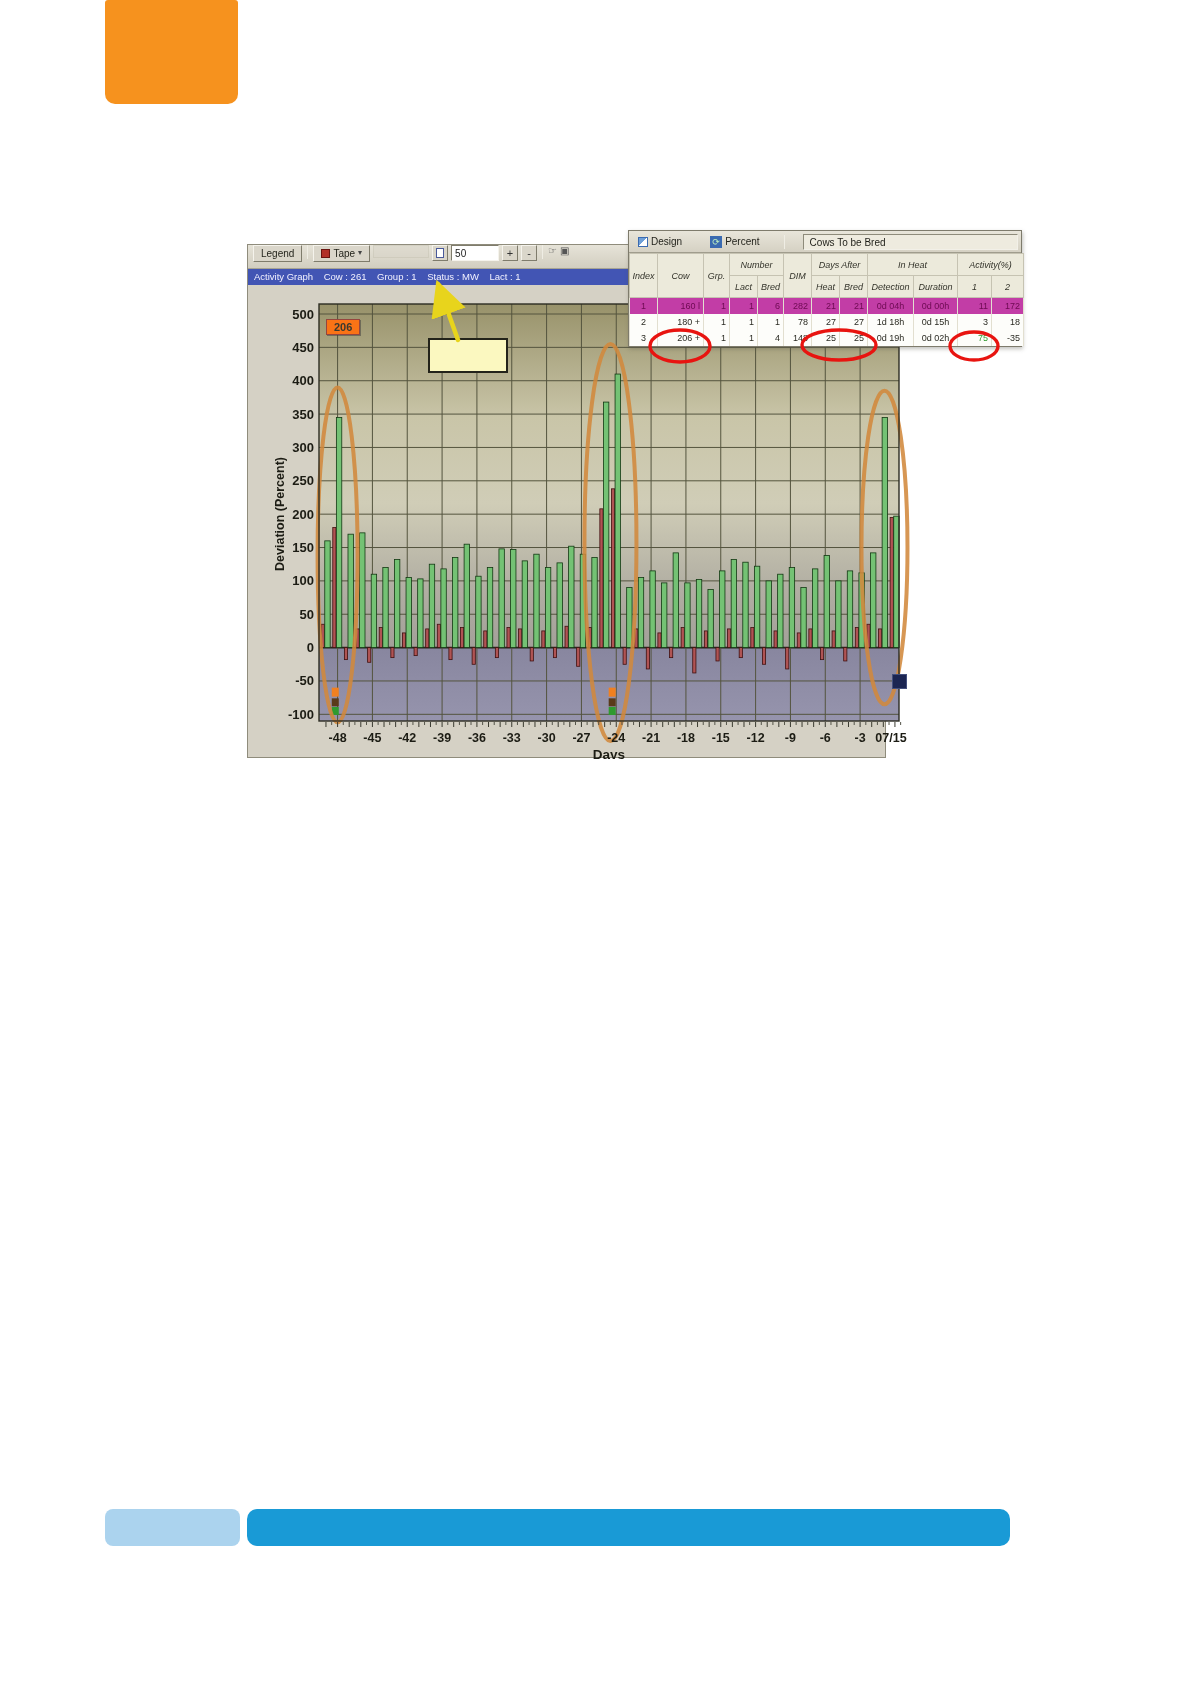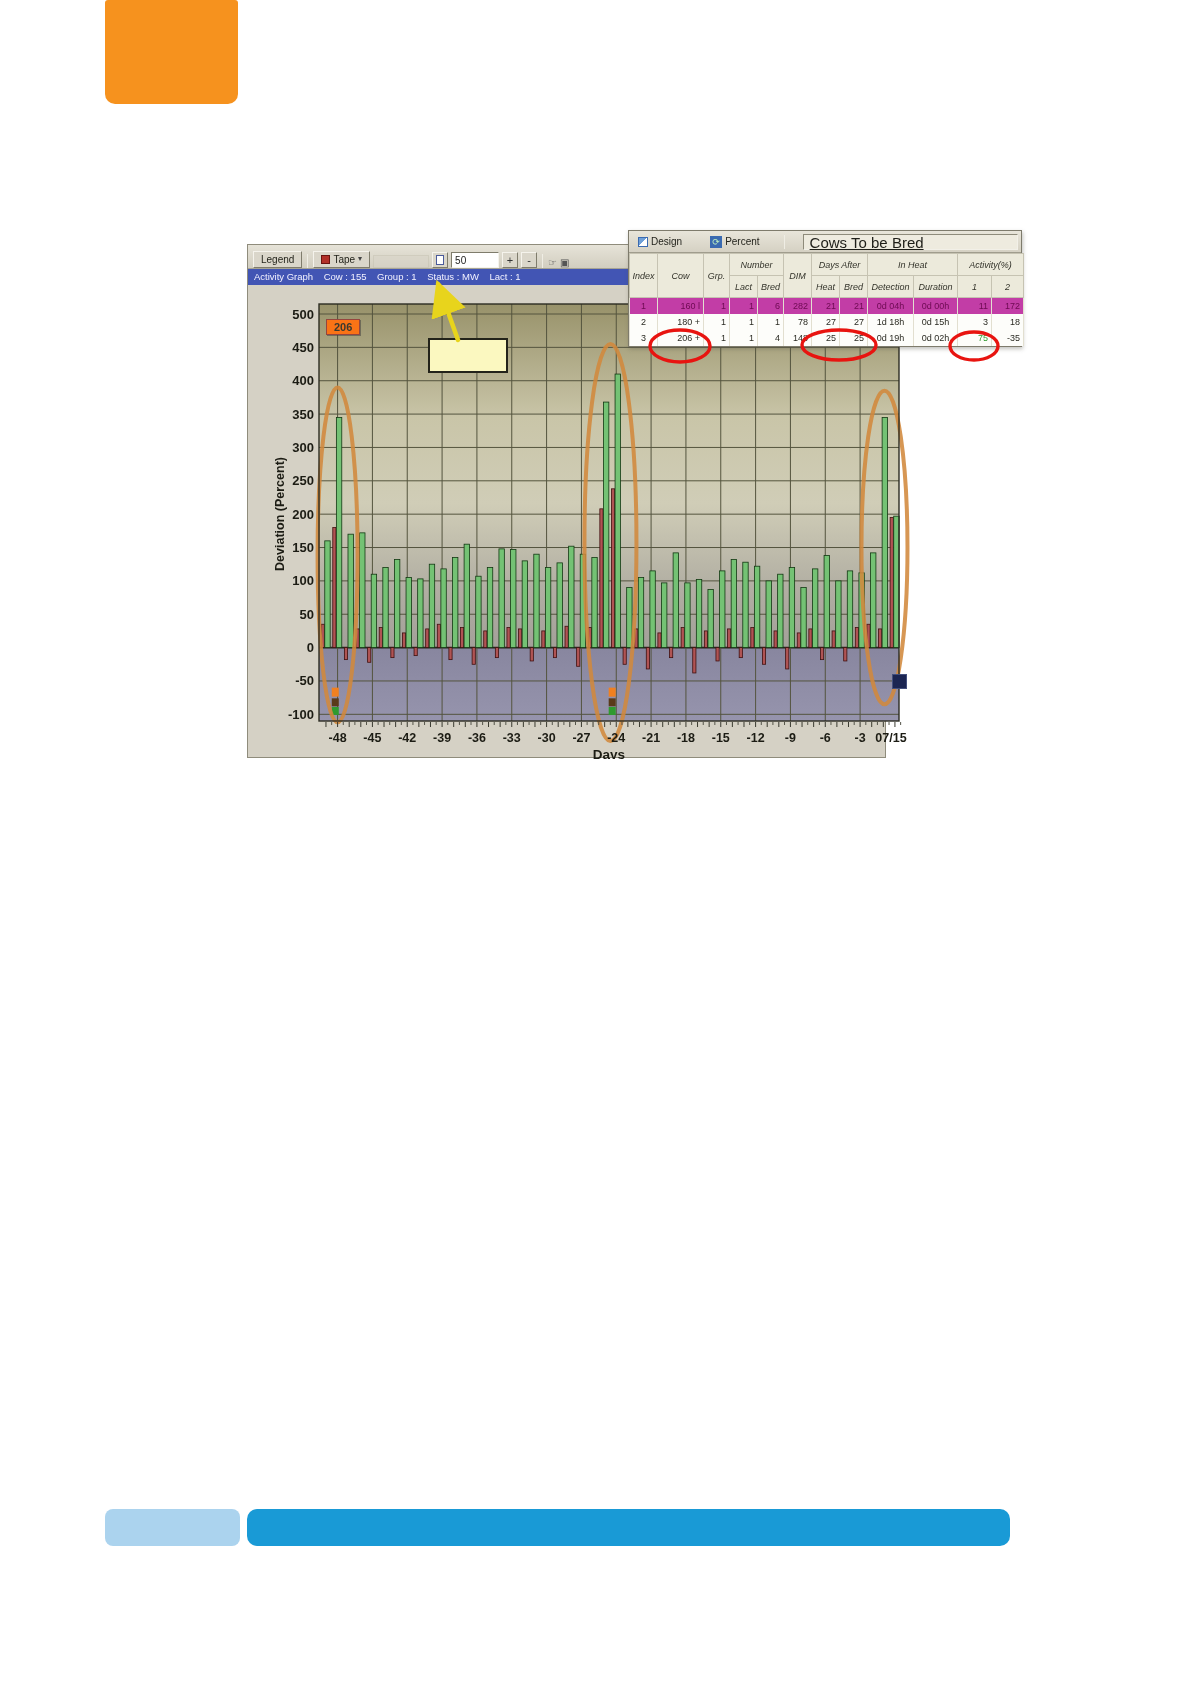--- a/index.html
+++ b/index.html
@@ -12,21 +12,21 @@
   .footer-light{position:absolute;left:105px;top:1509px;width:135px;height:37px;
     background:#abd3ee;border-radius:8px;}
   .footer-bar{position:absolute;left:247px;top:1509px;width:763px;height:37px;
     background:#199ad6;border-radius:10px;}
 
   
   .graph-window{position:absolute;left:247px;top:244px;width:639px;height:514px;
     background:#d5d1c5;border:1px solid #8f8c7c;z-index:1;}
   .toolbar{position:absolute;left:0;top:0;right:0;height:24px;
     background:linear-gradient(#e6e3d8,#d2cec0);border-bottom:1px solid #a7a494;
-    display:flex;align-items:flex-end;gap:3px;padding:0 5px;}
+    display:flex;align-items:flex-start;gap:3px;padding:0 5px;}
   .tb-btn{font-size:10px;color:#24241c;padding:2px 7px;background:#dad6ca;
     border:1px solid;border-color:#f5f3ec #7f7c6c #7f7c6c #f5f3ec;line-height:1.1;
     display:flex;align-items:center;gap:3px;cursor:default;}
   .tb-sep{width:1px;height:14px;background:#9a9786;border-right:1px solid #efede4;margin:0 2px;}
   .tape-icon{width:9px;height:9px;background:#b23028;border:1px solid #6a1410;display:inline-block;}
   .caret{font-size:8px;color:#444;}
   .tb-ghost{width:56px;height:13px;border:1px solid #c6c3b3;opacity:.55;background:#d9d5c9;}
   .tb-icon-btn{width:16px;height:16px;background:#dad6ca;border:1px solid;
     border-color:#f5f3ec #7f7c6c #7f7c6c #f5f3ec;display:flex;align-items:center;justify-content:center;}
   .tb-icon-btn .pg{width:8px;height:10px;background:#fff;border:1px solid #4a5a9a;}
@@ -55,22 +55,22 @@
     border:1px solid #7e7b6c;z-index:10;box-shadow:1px 2px 4px rgba(80,80,70,.35);}
   .t-toolbar{height:22px;display:flex;align-items:center;gap:16px;padding:0 3px;
     background:linear-gradient(#e8e5da,#d5d1c3);border-bottom:1px solid #a09d8d;}
   .t-btn{display:flex;align-items:center;gap:3px;font-size:10px;color:#23231c;
     background:transparent;border:1px solid transparent;padding:1px 5px;cursor:default;}
   .design-icon{width:10px;height:10px;background:linear-gradient(135deg,#6fa0d8 50%,#ffffff 50%);
     border:1px solid #3a6ab0;display:inline-block;}
   .refresh-icon{width:12px;height:12px;background:#3a6ab0;color:#bff0bf;font-size:9px;
     line-height:12px;text-align:center;display:inline-block;}
   .t-sep{width:1px;height:14px;background:#9a9786;border-right:1px solid #efede4;margin:0 2px;}
-  .t-title{flex:1;height:16px;font-size:15px;color:#1e1e18;background:#eeebdf;
-    border:1px solid;border-color:#8e8b7b #f2f0e8 #f2f0e8 #8e8b7b;padding:1px 6px;line-height:13px;text-decoration:underline;}
+  .t-title{flex:1;height:16px;font-size:10px;color:#1e1e18;background:#eeebdf;
+    border:1px solid;border-color:#8e8b7b #f2f0e8 #f2f0e8 #8e8b7b;padding:1px 6px;line-height:13px;}
   table.cows{border-collapse:collapse;table-layout:fixed;width:392px;background:#fdfdfa;font-size:9px;}
   table.cows th{background:#eceadb;border:1px solid #c6c3b2;font-weight:normal;
     font-size:9px;color:#33332a;padding:0 2px;font-style:italic;}
   table.cows tr.hrow1 th{height:22px;}
   table.cows tr.hrow2 th{height:22px;}
   table.cows td{border-left:1px solid #e2dfd0;border-right:1px solid #e2dfd0;
     padding:1px 3px;height:16px;text-align:right;color:#2a2a22;}
   table.cows td.ctr{text-align:center;}
   table.cows tr.hl td{background:#c23da6;color:#6d0a52;}
   table.cows td.green{color:#2f9a2f;}
@@ -98,21 +98,21 @@
           <span class="pg"></span>
         </span>
       <input class="tb-input" readonly="" value="50" style="">
       <button class="tb-mini">+</button>
       <button class="tb-mini">-</button>
       <span class="tb-sep"></span>
       <span class="tb-glyph">☞</span>
       <span class="tb-glyph">▣</span>
     </div>
 
-    <div class="info-bar">Activity Graph    Cow : 155    Group : 1    Status : MW    Lact : 1</div>
+    <div class="info-bar">Activity Graph    Cow : 261    Group : 1    Status : MW    Lact : 1</div>
 
     <div class="chart-region">
       <svg id="chart-svg" width="639" height="472" viewBox="0 0 639 472">
         <defs>
           <linearGradient id="gradAbove" x1="0" y1="0" x2="0" y2="1">
             <stop offset="0" stop-color="#98926a"></stop>
             <stop offset="0.33" stop-color="#c9c5a8"></stop>
             <stop offset="0.58" stop-color="#d0cdb7"></stop>
             <stop offset="0.82" stop-color="#b2afa3"></stop>
             <stop offset="1" stop-color="#a3a099"></stop>

